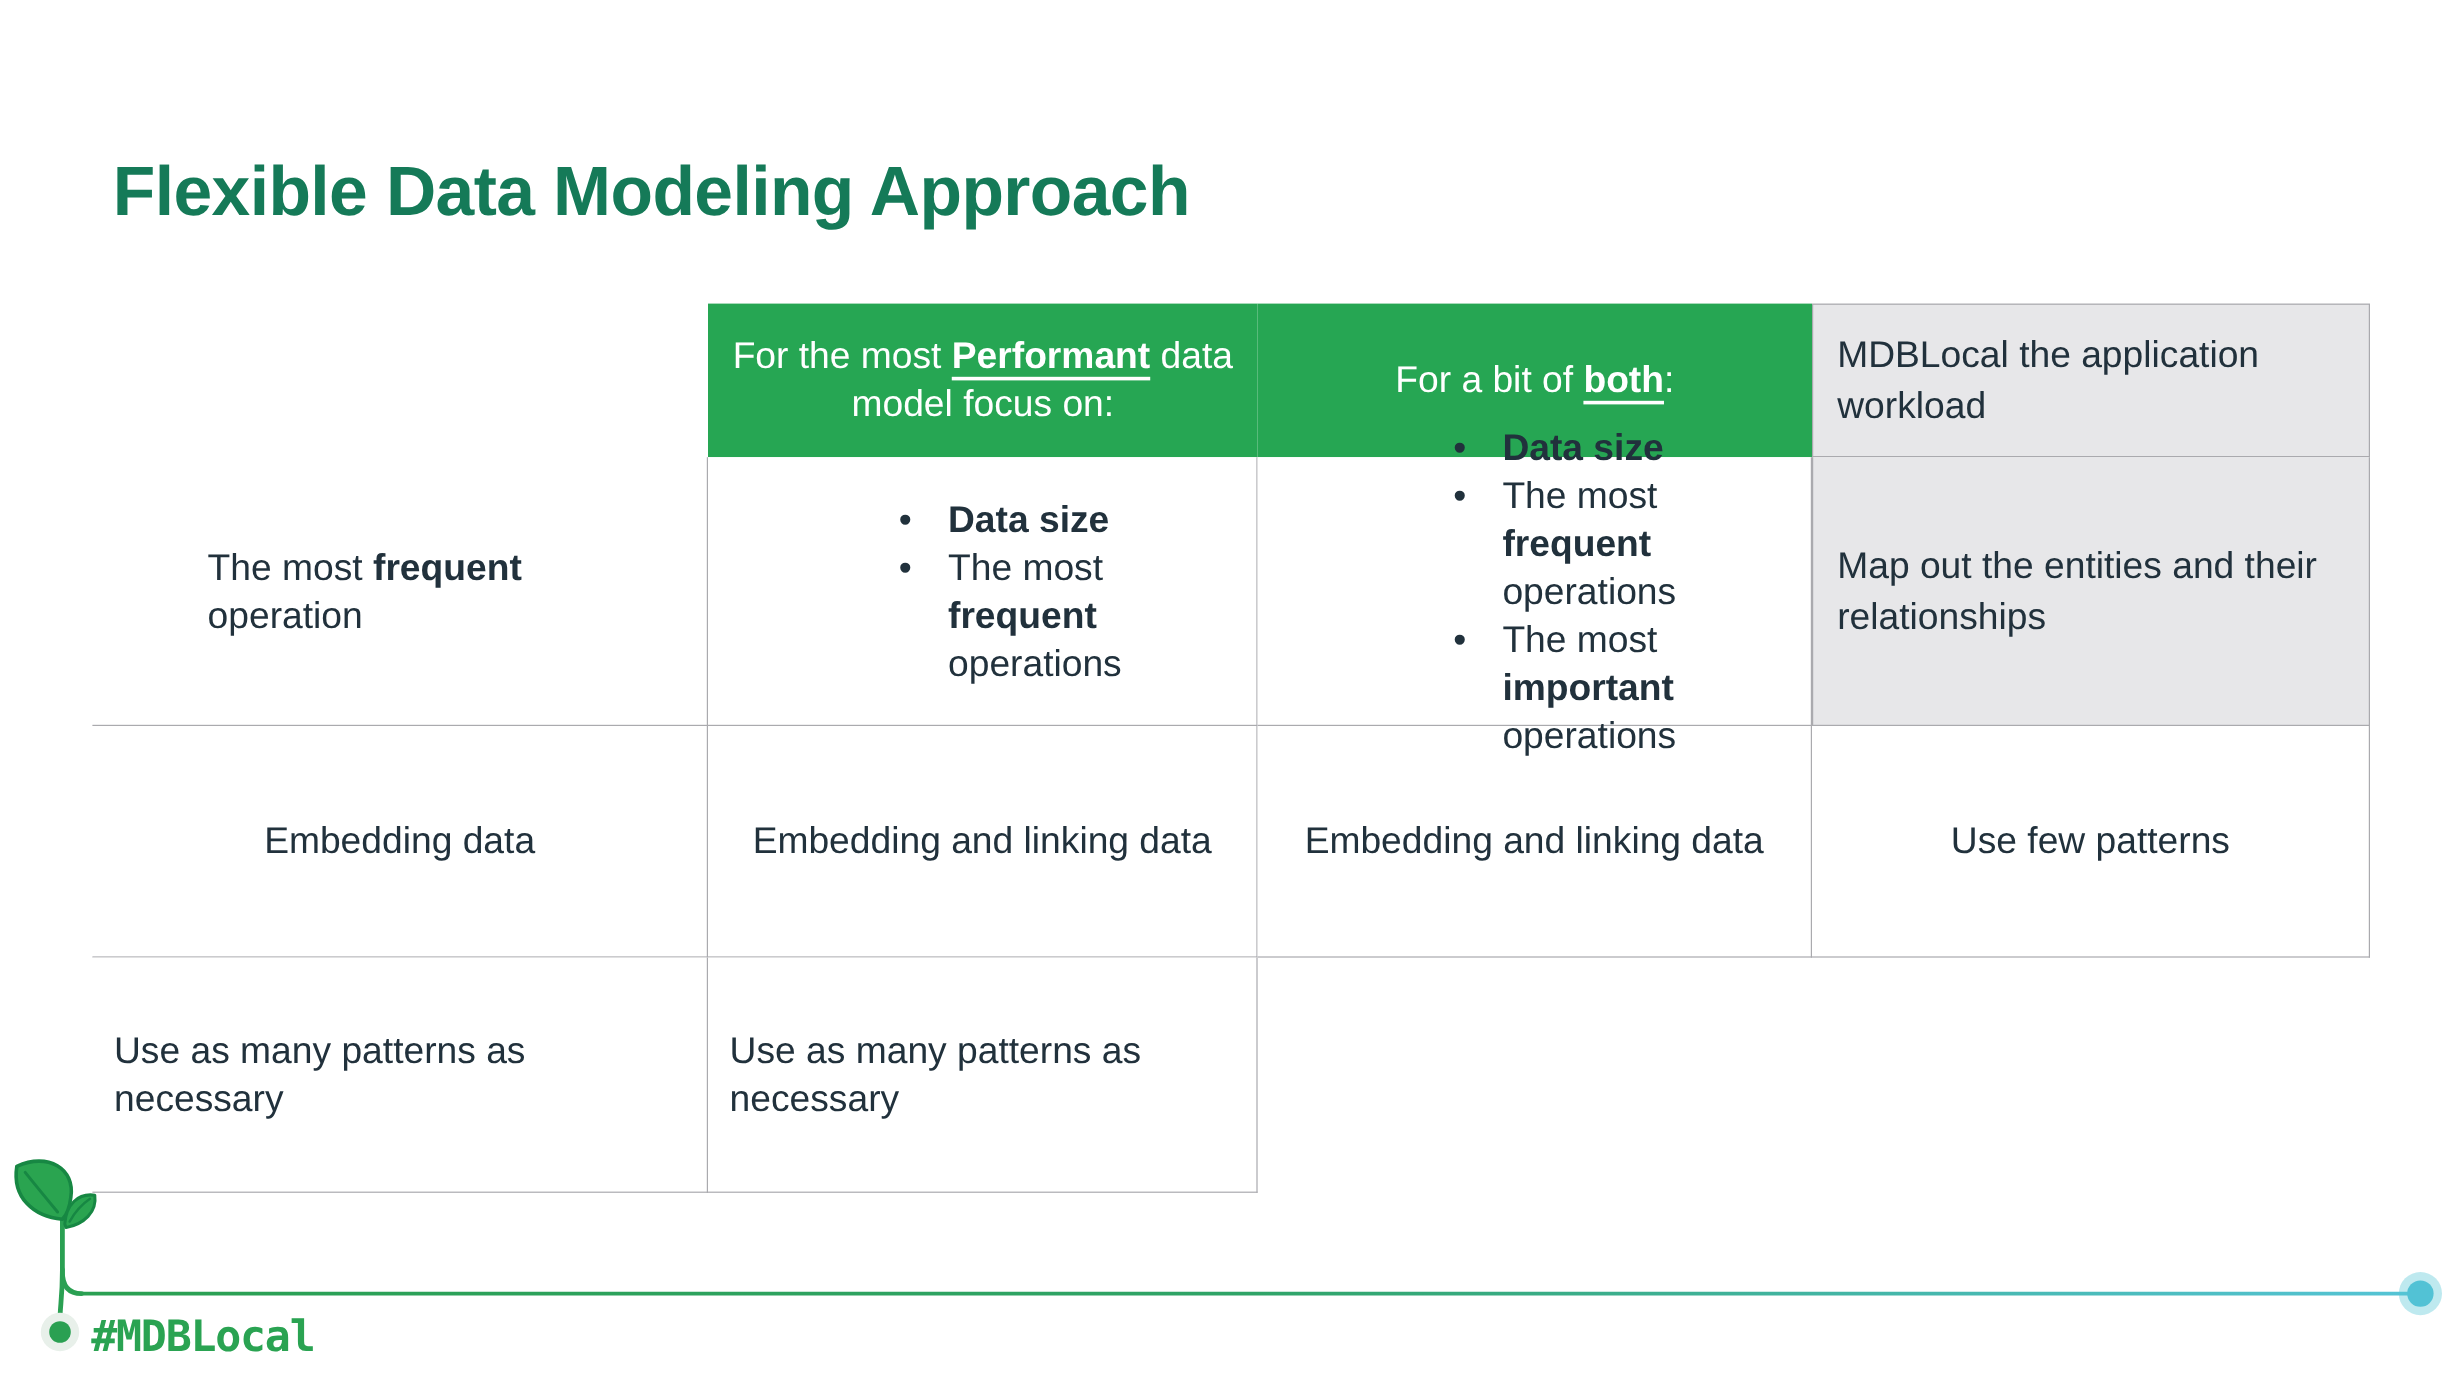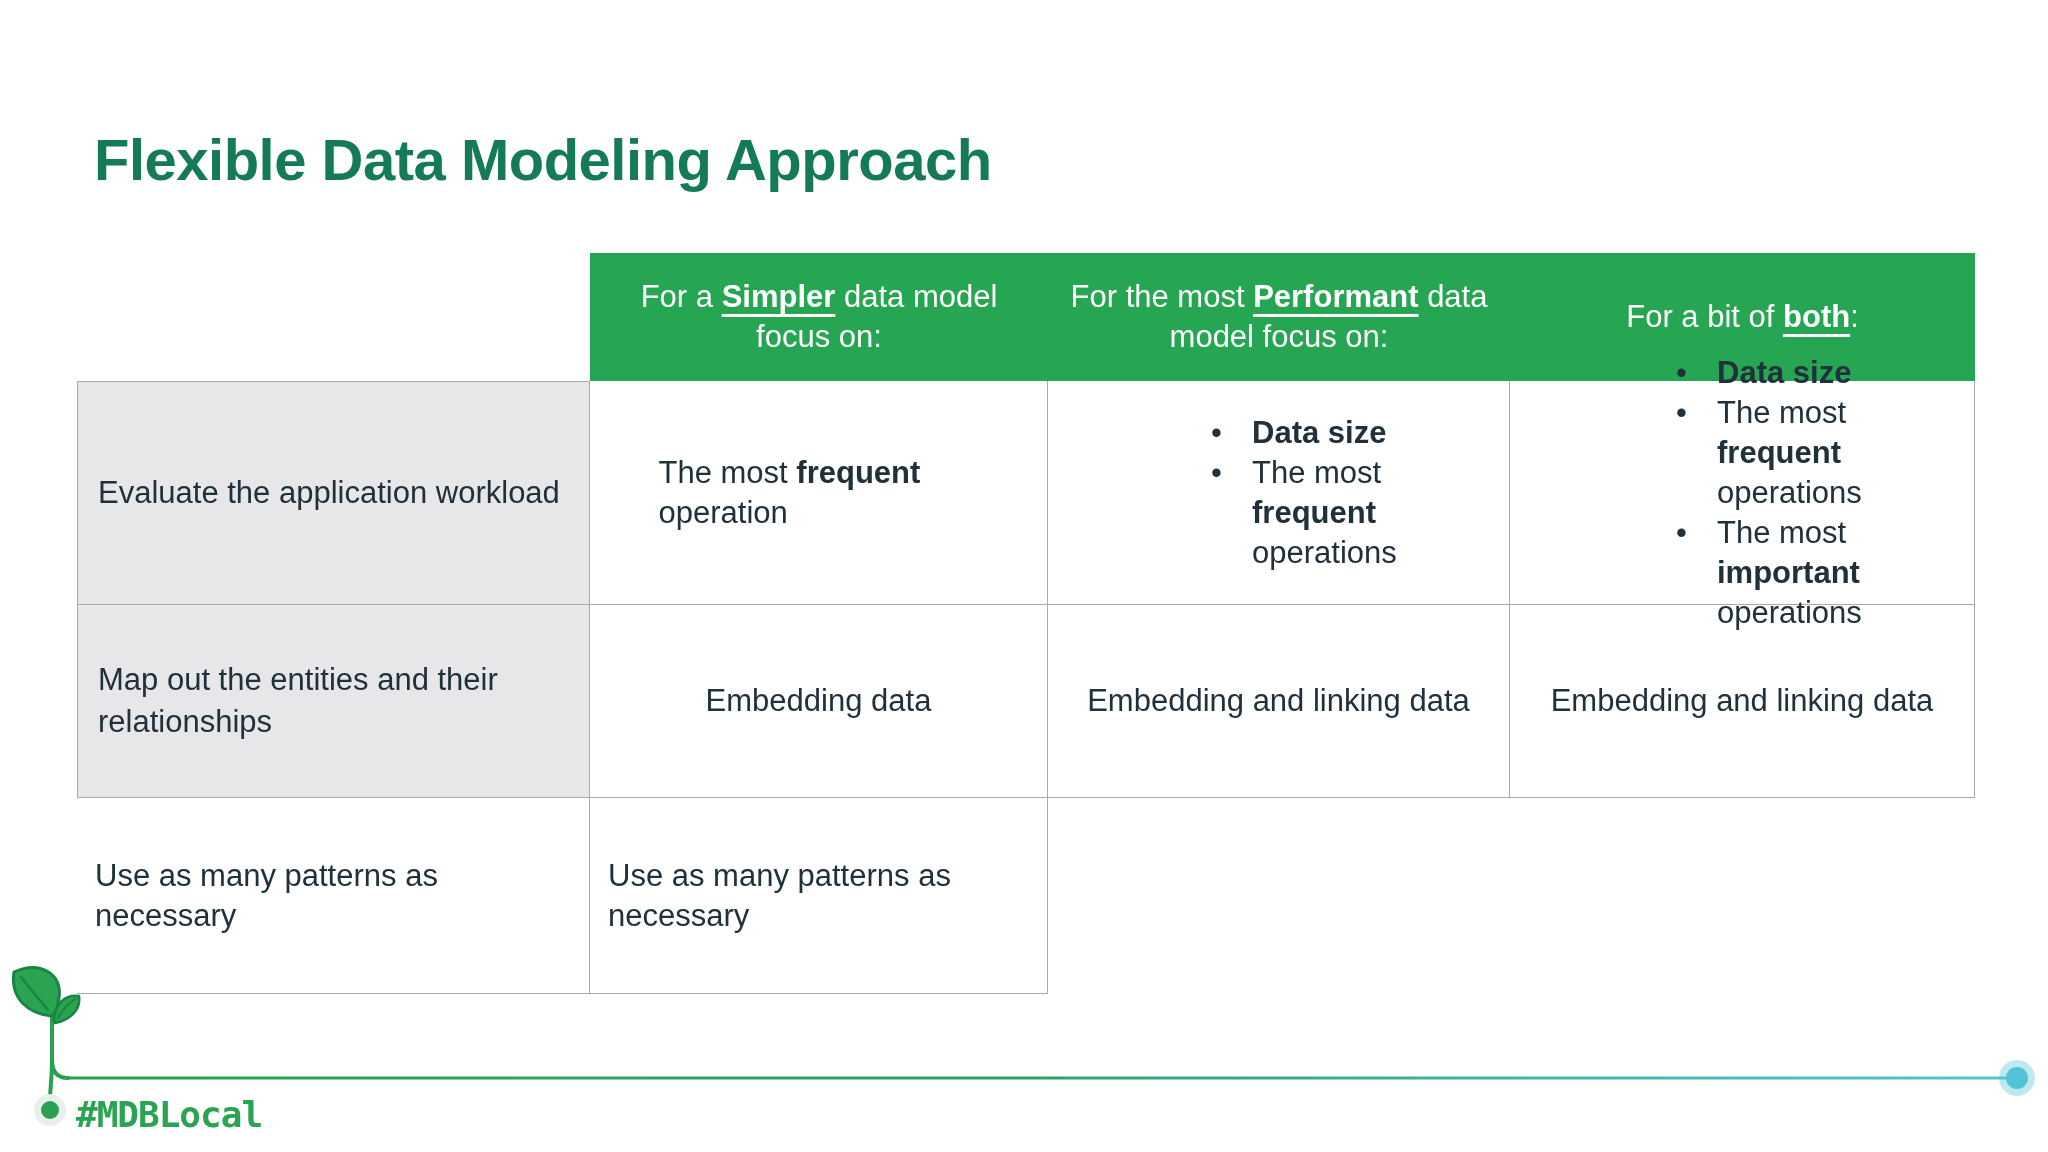--- a/index.html
+++ b/index.html
@@ -70,31 +70,28 @@
 <body>
 
 <div class="slide">
 
   <div class="title">Flexible Data Modeling Approach</div>
 
   <div class="table">
 
     <div class="corner"></div>
     <div class="th">
-      <div class="th-inner"><span>For a </span><span class="seg-b seg-u">Simpler</span><span> data model focus on:</span></div>
-    </div>
-    <div class="th">
       <div class="th-inner"><span>For the most </span><span class="seg-b seg-u">Performant</span><span> data model focus on:</span></div>
     </div>
     <div class="th">
       <div class="th-inner"><span>For a bit of </span><span class="seg-b seg-u">both</span><span>:</span></div>
     </div>
 
     <div class="label label--first">
-      <span>Evaluate the application workload</span>
+      <span>MDBLocal the application workload</span>
     </div>
     <div class="cell">
       <div class="w320"><span>The most </span><span class="seg-b">frequent</span><span> operation</span></div>
     </div>
     <div class="cell cell--bullets">
       <ul class="bullets">
           <li><span class="seg-b">Data size</span></li>
           <li><span>The most </span><span class="seg-b">frequent</span><span> operations</span></li>
         </ul>
     </div>
@@ -112,20 +109,23 @@
     <div class="cell">
       <div><span>Embedding data</span></div>
     </div>
     <div class="cell">
       <div><span>Embedding and linking data</span></div>
     </div>
     <div class="cell">
       <div><span>Embedding and linking data</span></div>
     </div>
 
+    <div class="cell">
+      <div><span>Use few patterns</span></div>
+    </div>
     <div class="cell">
       <div><span>Use as many patterns as necessary</span></div>
     </div>
     <div class="cell">
       <div><span>Use as many patterns as necessary</span></div>
     </div>
   </div>
 
   <svg class="footer-art" viewBox="0 0 2048 200" xmlns="http://www.w3.org/2000/svg" aria-hidden="true">
     <defs>

